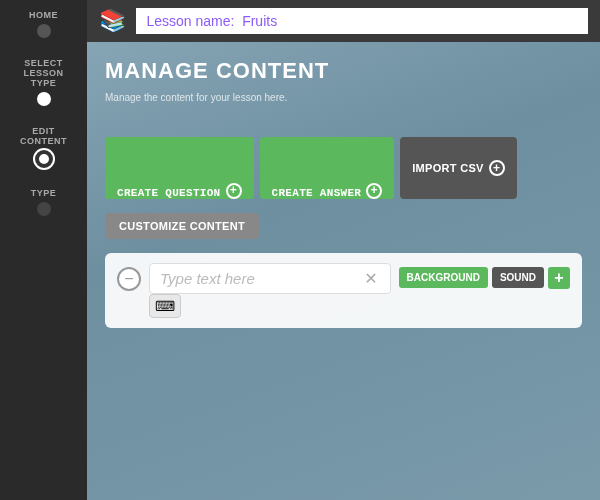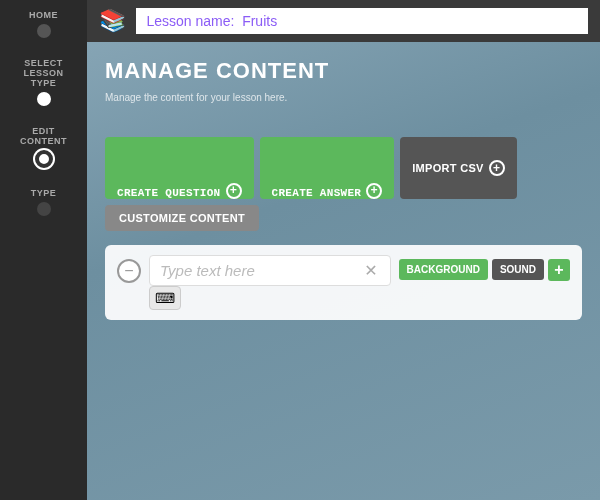--- a/index.html
+++ b/index.html
@@ -161,20 +161,21 @@
       background: #888;
       color: white;
       border: none;
       border-radius: 4px;
       padding: 7px 14px;
       font-size: 11px;
       font-weight: bold;
       cursor: pointer;
       text-transform: uppercase;
       letter-spacing: 0.3px;
+      margin-top: 8px;
     }
 
     .plus-circle {
       display: inline-flex;
       align-items: center;
       justify-content: center;
       width: 16px;
       height: 16px;
       border-radius: 50%;
       border: 2px solid white;

